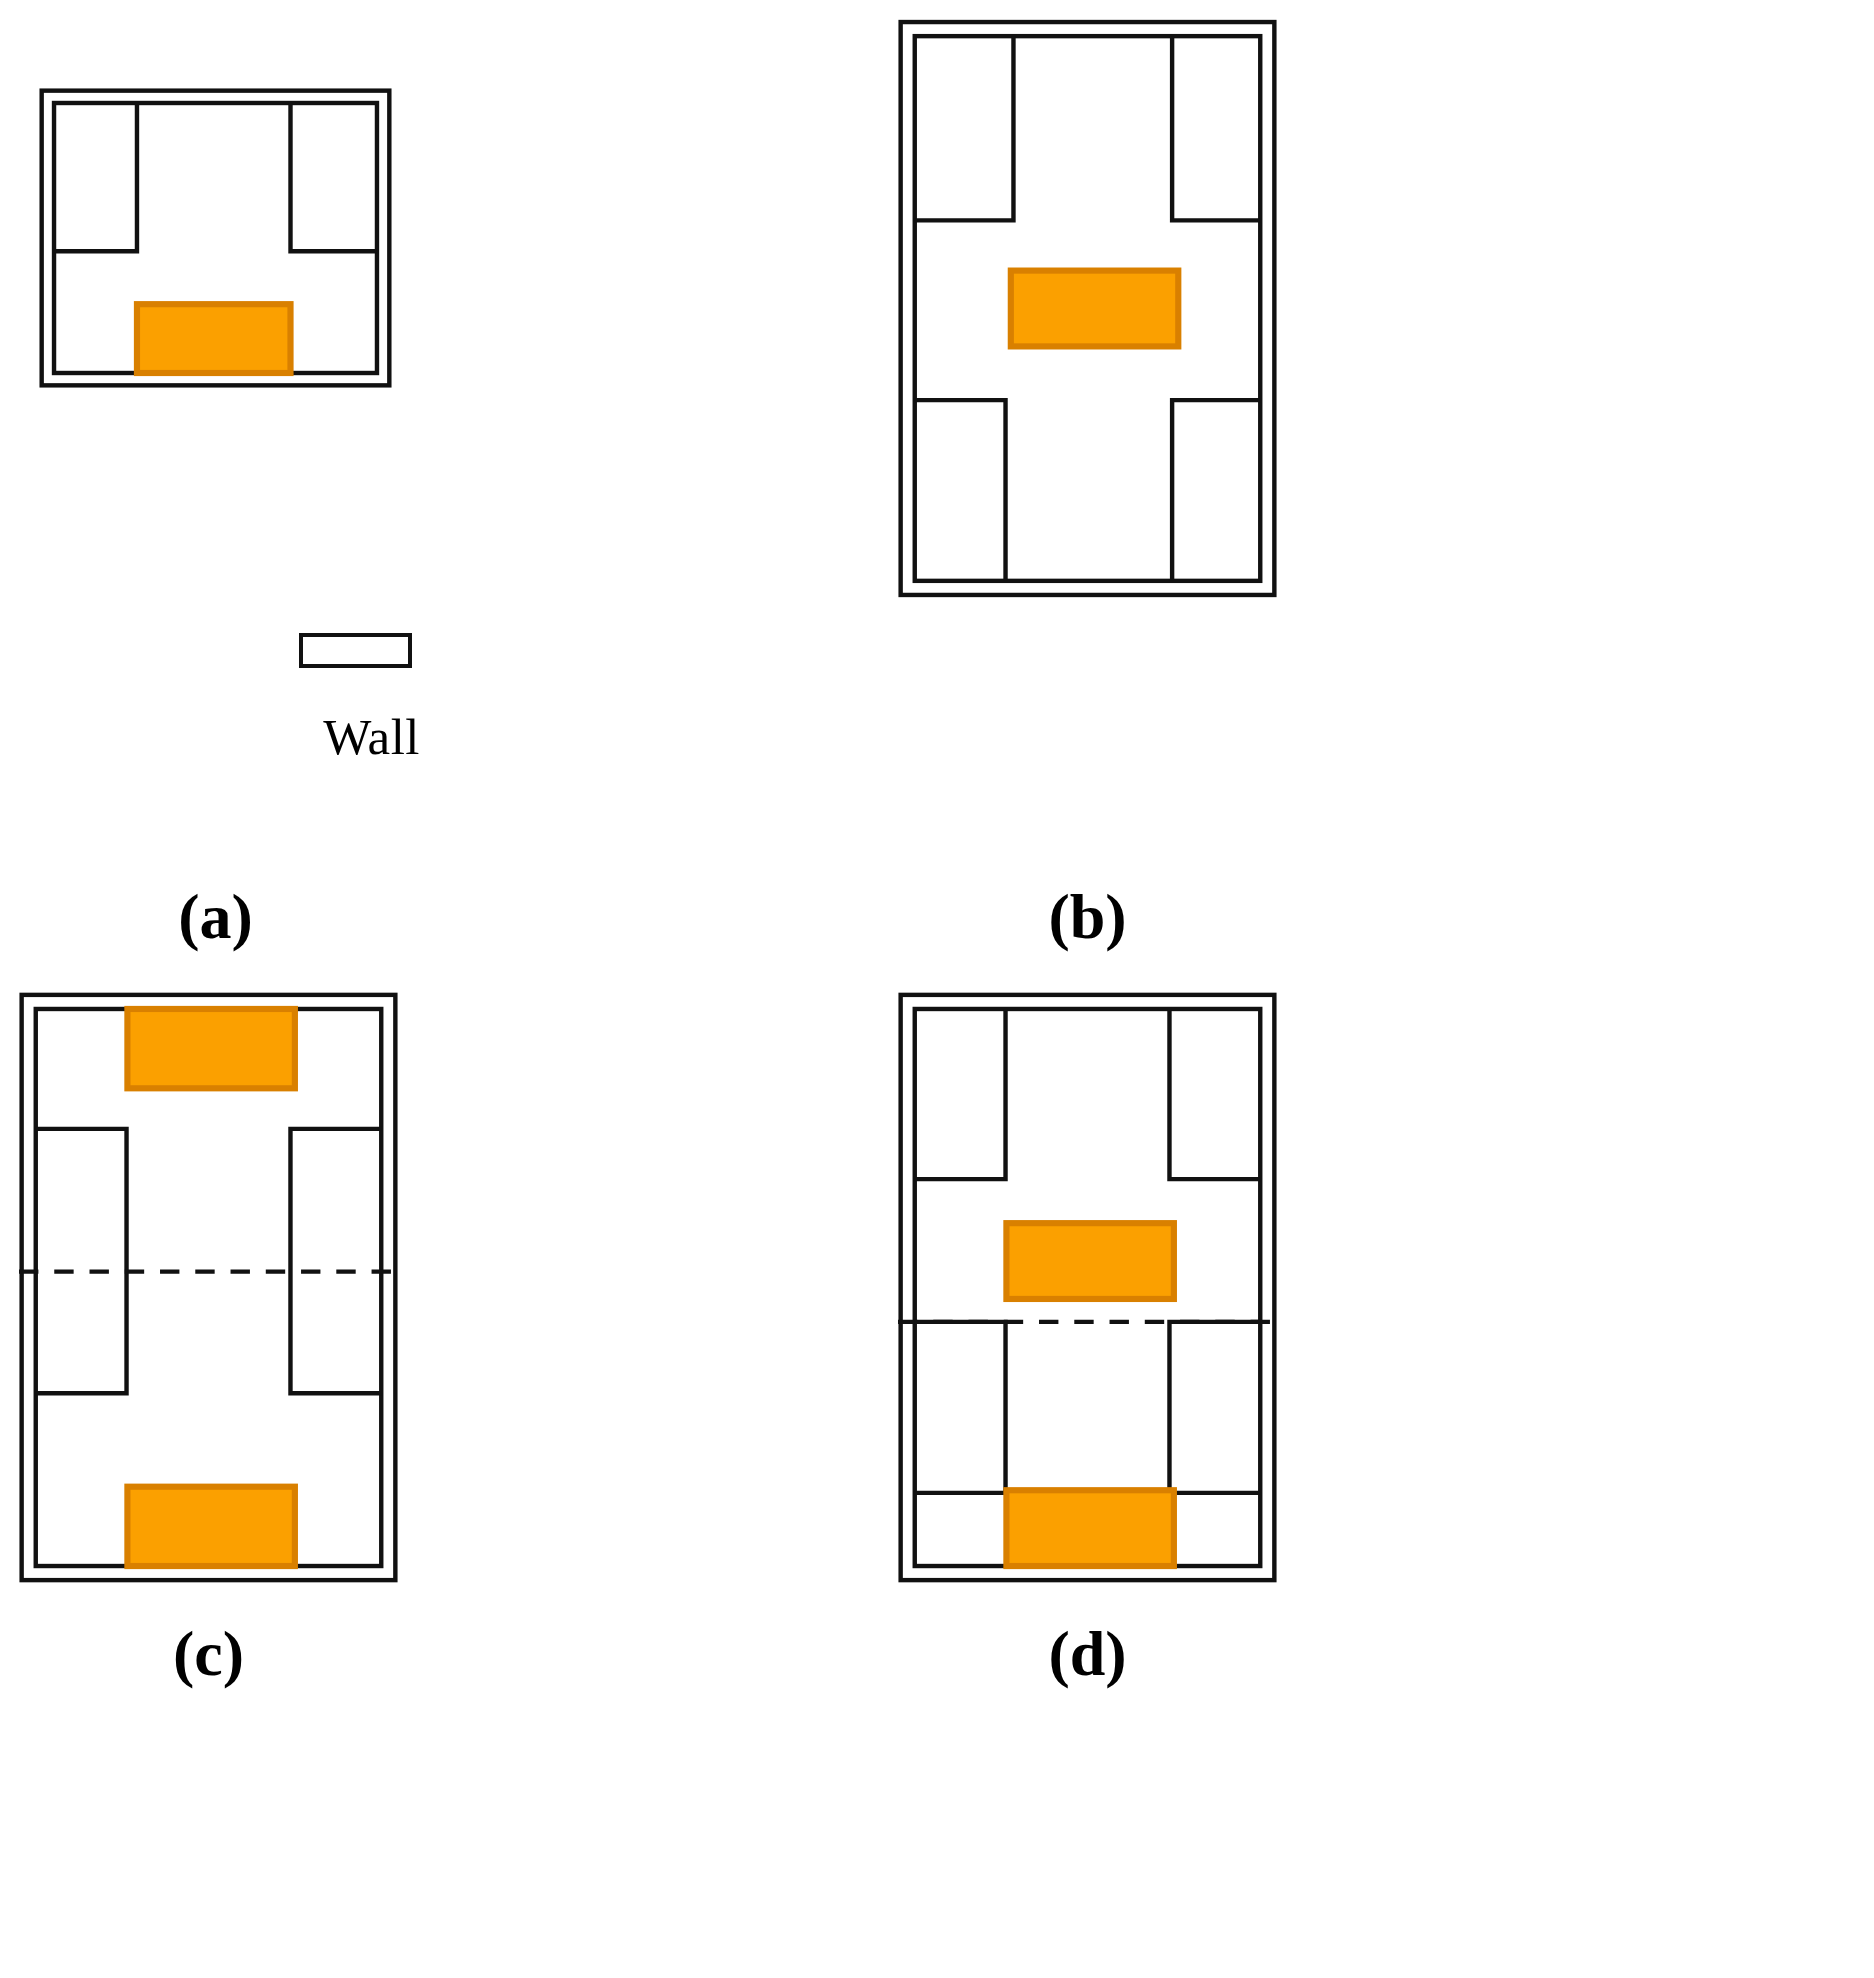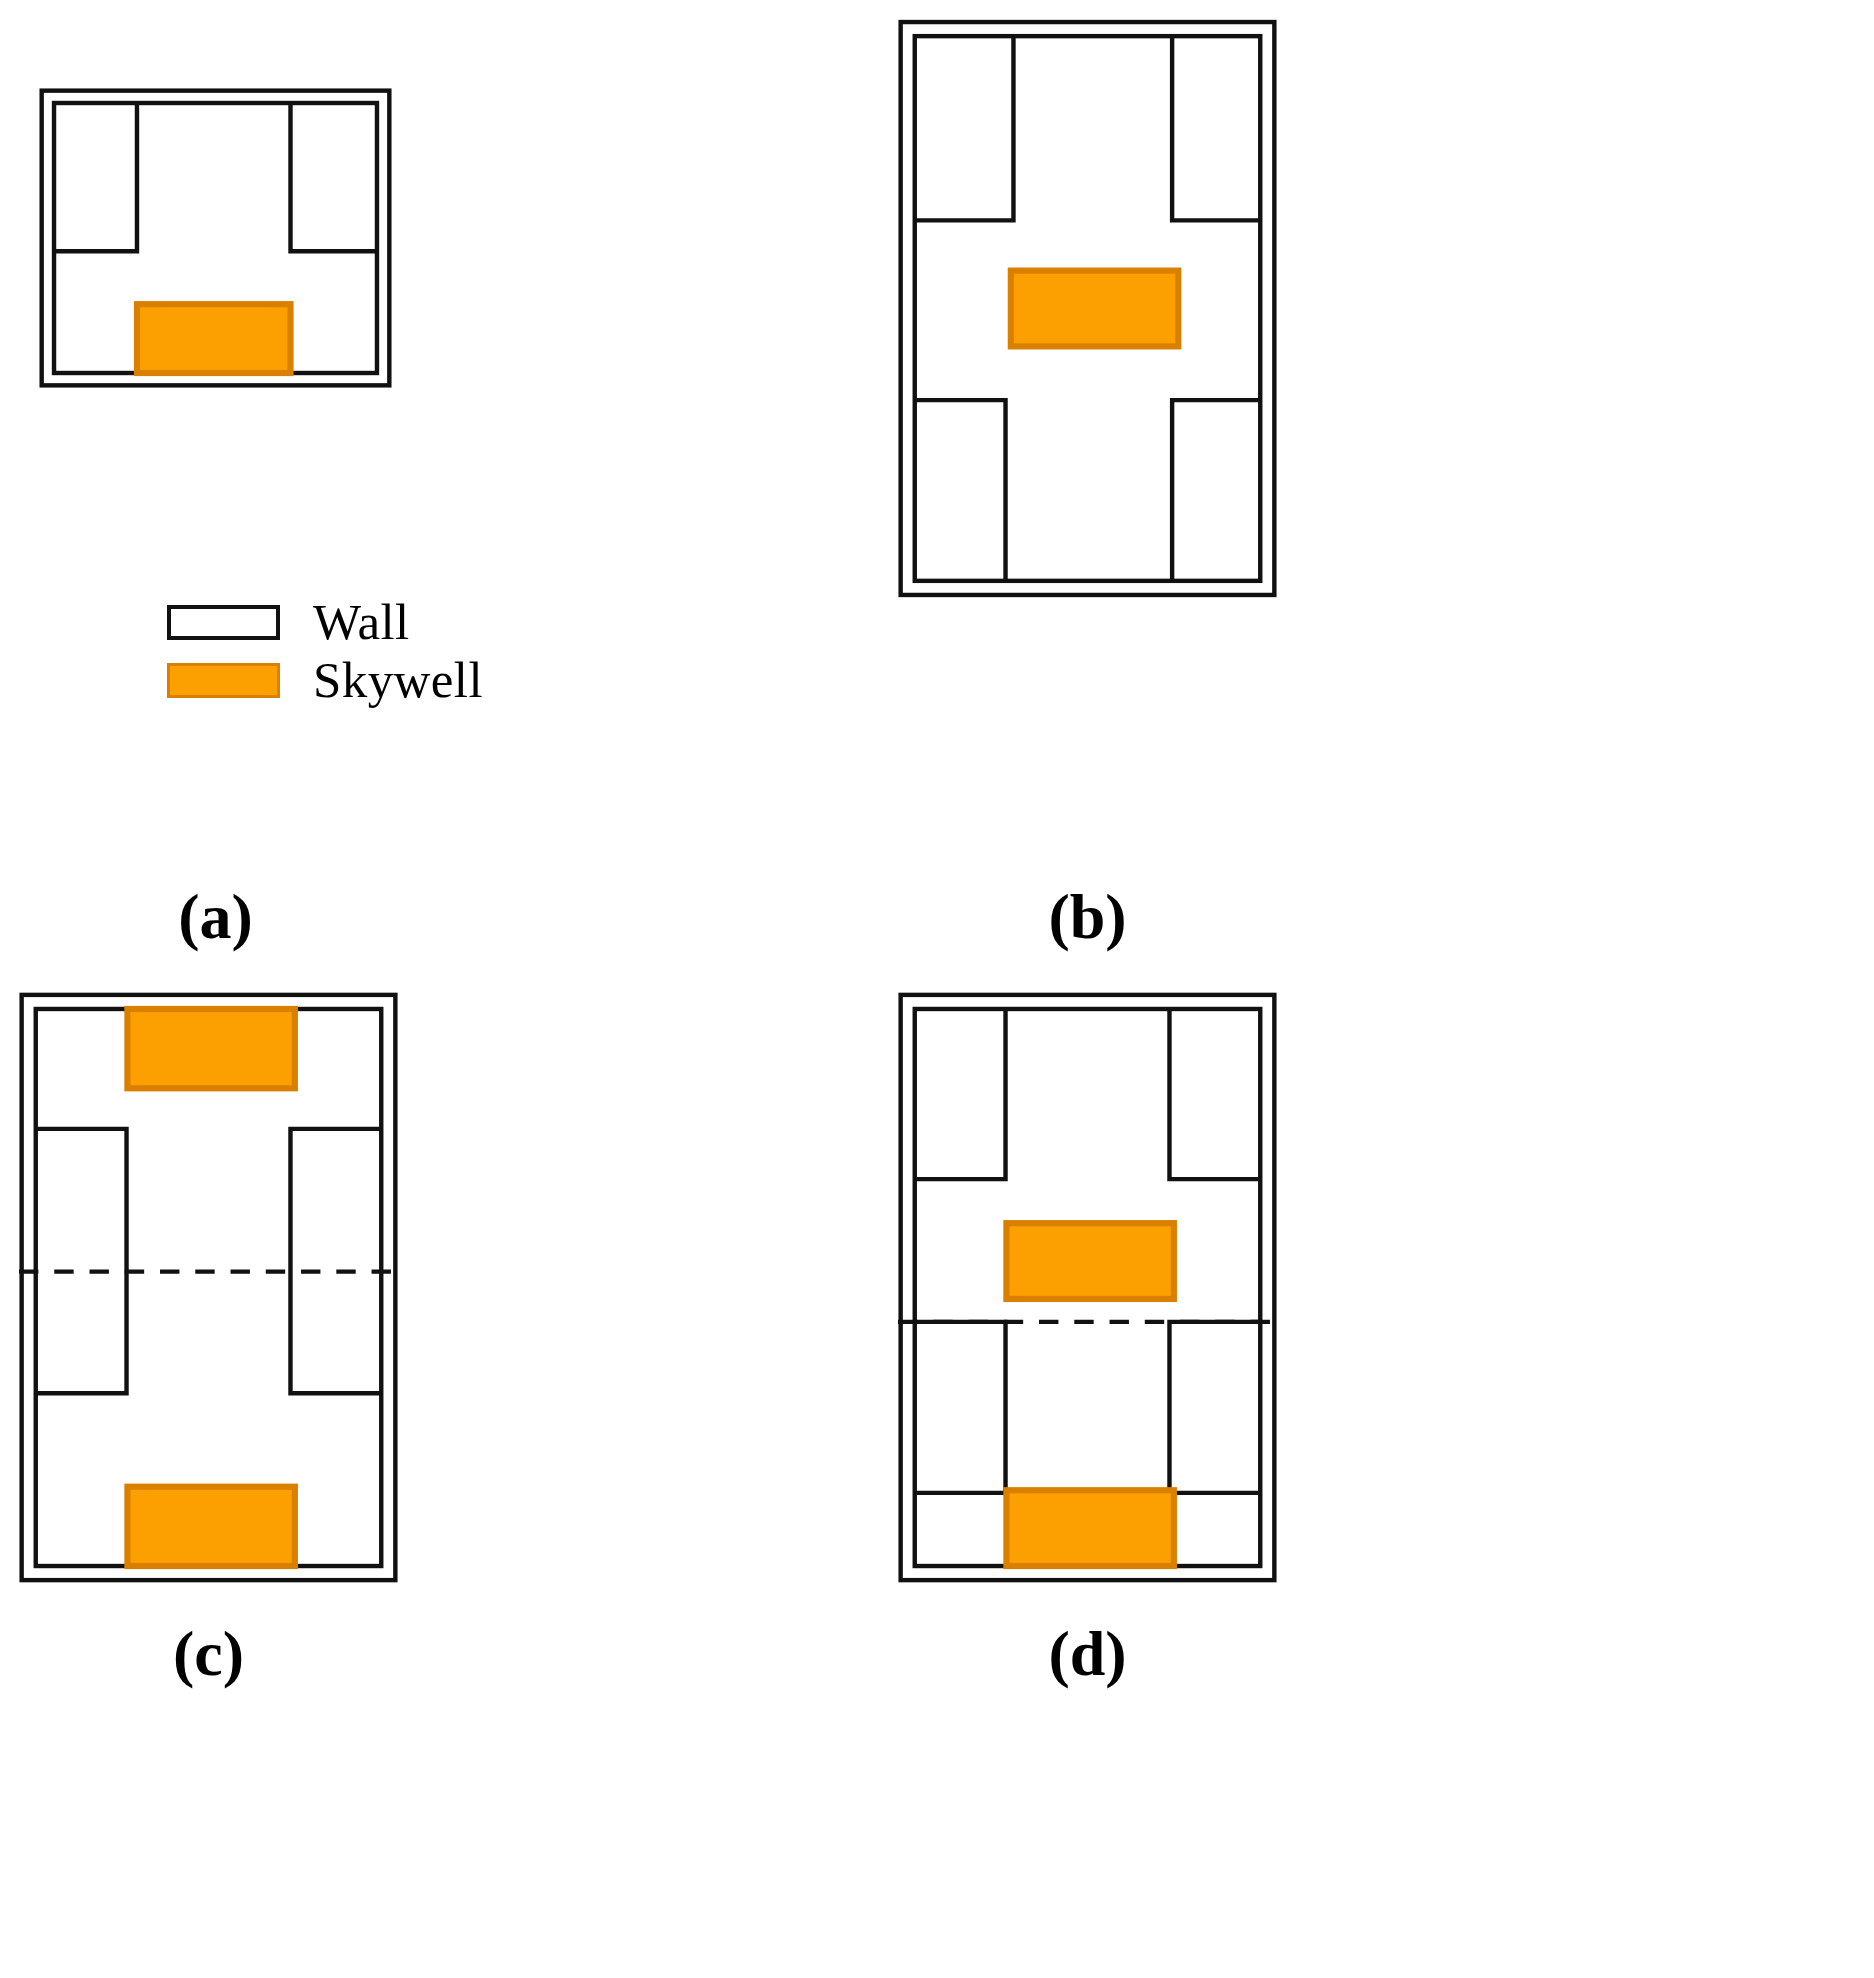--- a/index.html
+++ b/index.html
@@ -34,20 +34,21 @@
   #legend {
     position: absolute;
     left: 166px;
     top: 593px;
     width: 379px;
   }
   .legend-row {
     display: flex;
     align-items: center;
     height: 58px;
+    flex-direction: column;
   }
   .legend-key {
     width: 115px;
     flex: 0 0 115px;
     display: flex;
     align-items: center;
     justify-content: center;
     height: 58px;
   }
   .key-wall {
@@ -95,26 +96,20 @@
   </svg>
 </div>
 <div class="panel-label" style="left:138px; top:885px; width:155px;">(a)</div>
 
 <div id="legend">
   <div class="legend-row">
     <span class="legend-key">
       <span class="key-wall"></span>
     </span>
     <span class="legend-text">Wall</span>
-  </div>
-  <div class="legend-row">
-    <span class="legend-key">
-      <span class="key-skywell"></span>
-    </span>
-    <span class="legend-text">Skywell</span>
   </div>
 </div>
 
 <div class="panel" id="panel-b" style="left:898px; top:19.4px; width:379px; height:579px;">
   <svg class="plan-svg" width="379" height="579" viewBox="0 0 430 656">
     <rect x="3" y="3" width="424" height="650" fill="none" stroke="#111111" stroke-width="5"></rect>
     <rect x="19" y="19" width="392" height="618" fill="none" stroke="#111111" stroke-width="5"></rect>
 
     <path d="M 19 228 L 131 228 L 131 19" fill="none" stroke="#111111" stroke-width="5"></path>
 

